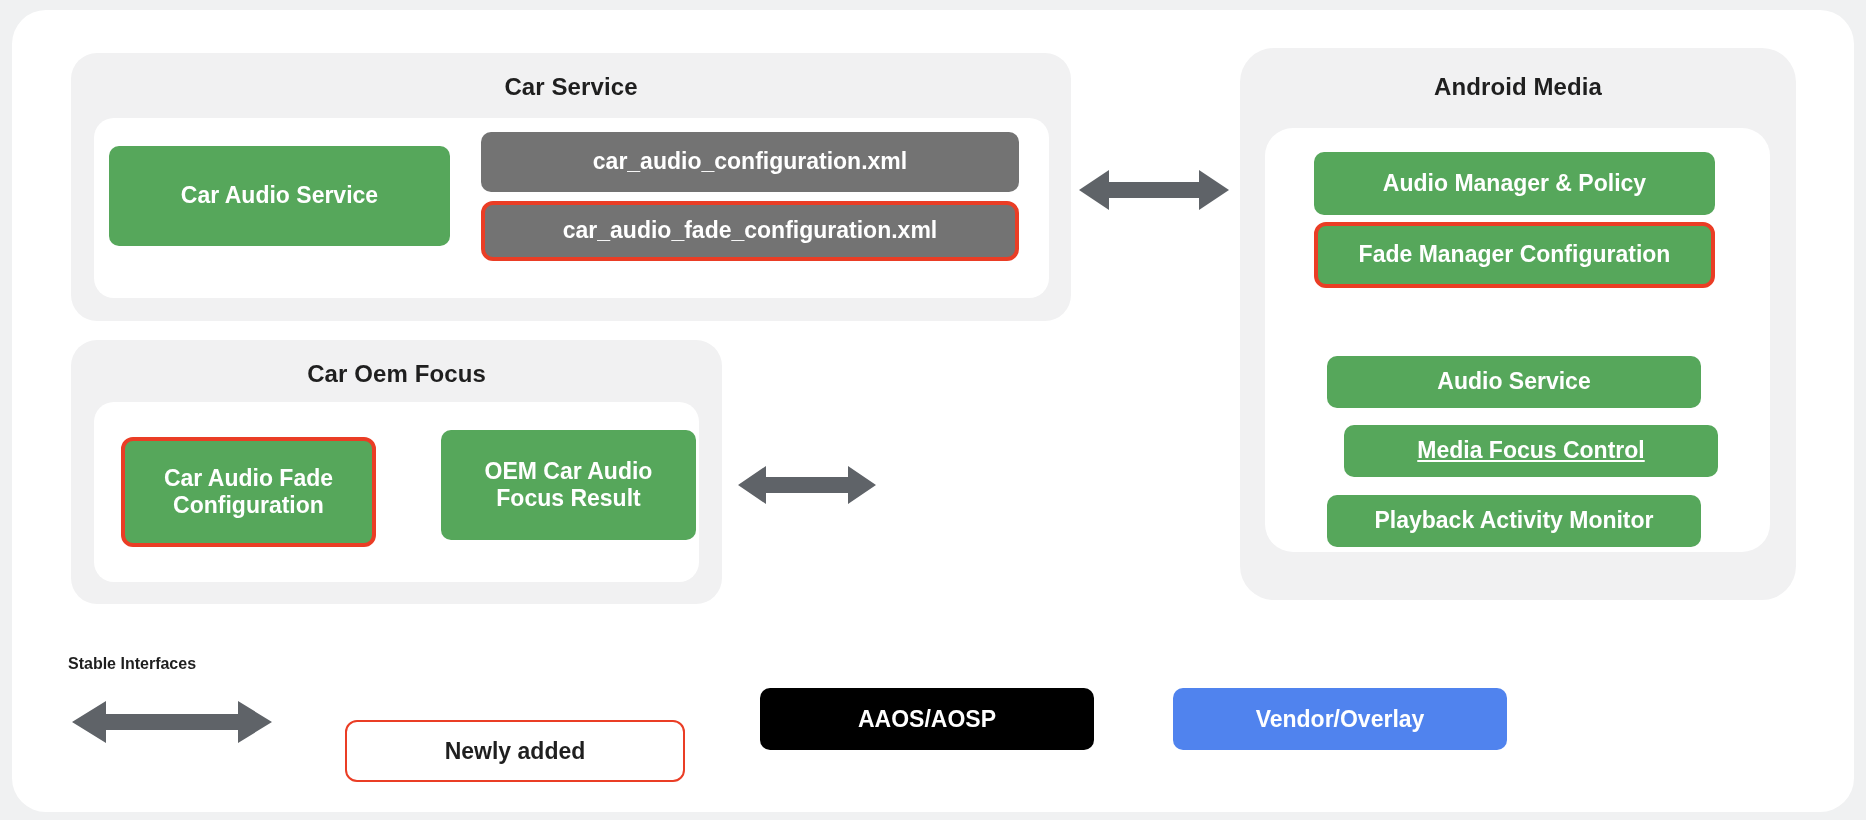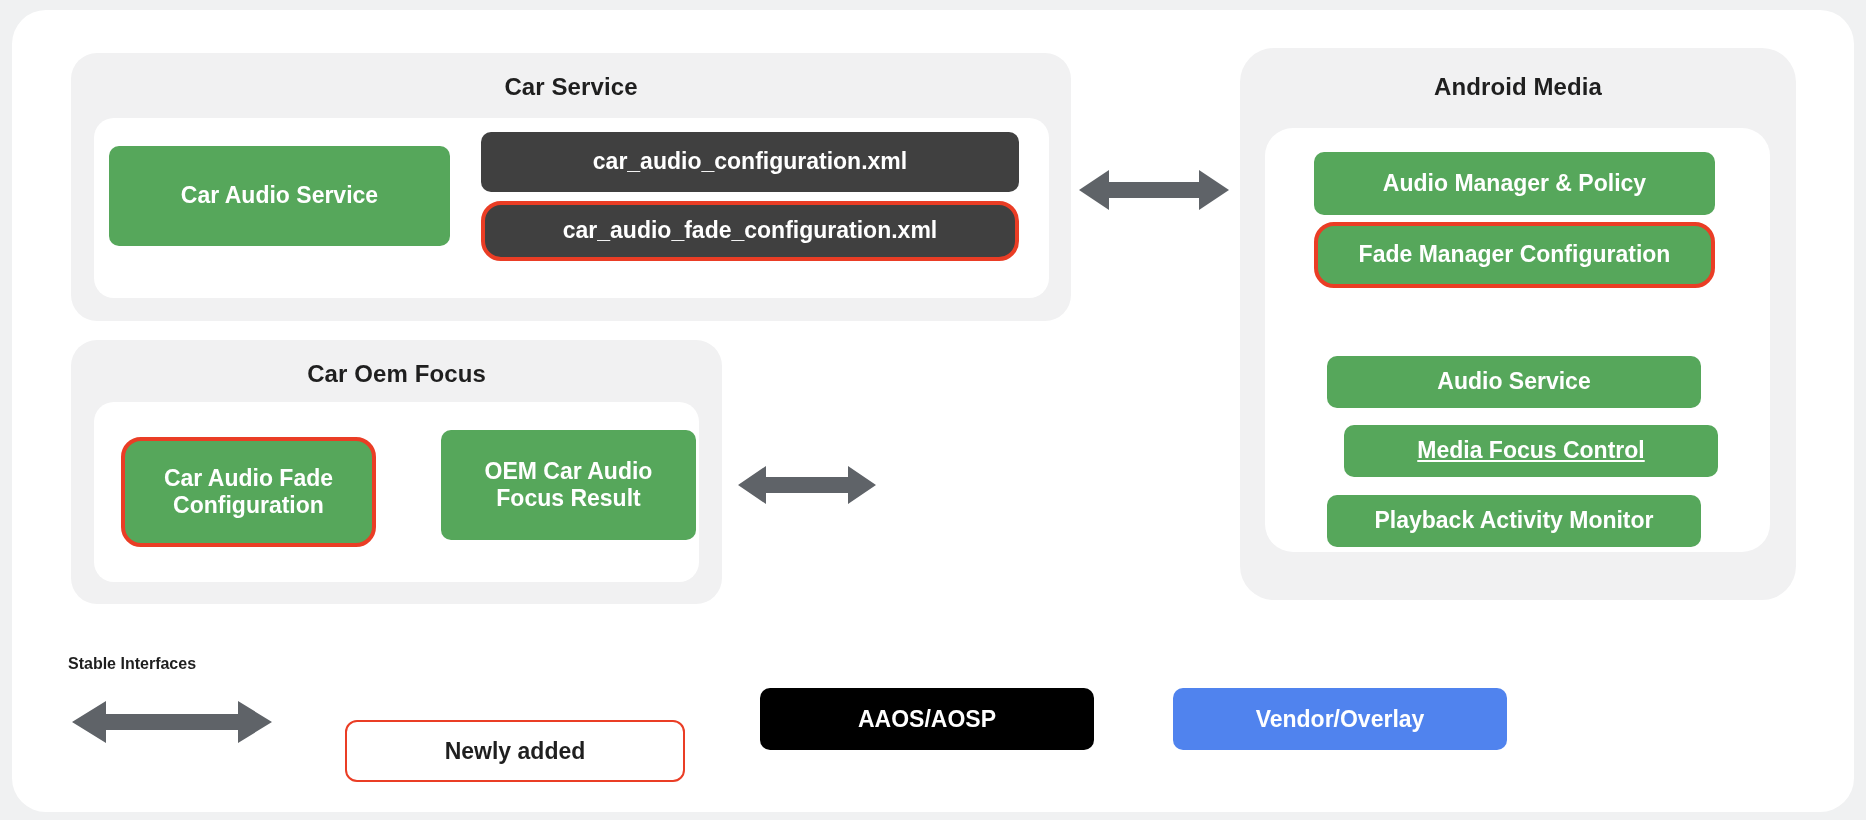--- a/index.html
+++ b/index.html
@@ -58,24 +58,24 @@
     justify-content: center;
     text-align: center;
     color: #ffffff;
     font-size: 23px;
     font-weight: bold;
     line-height: 1.18;
     padding: 2px 8px;
     white-space: pre-line;
   }
   .node.green { background: #56a75b; }
-  .node.blue  { background: #404040; }
+  .node.blue  { background: #737373; }
   .node.new {
     border: 4px solid #ea3d25;
-    border-radius: 20px;
+    border-radius: 12px;
   }
 
   
   .arrow {
     position: absolute;
   }
 
   
   .legend-label {
     position: absolute;

